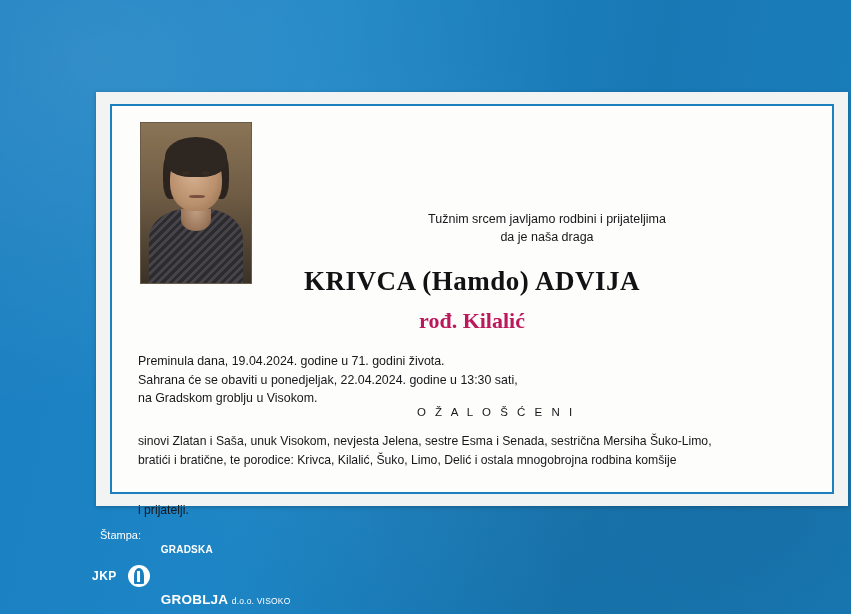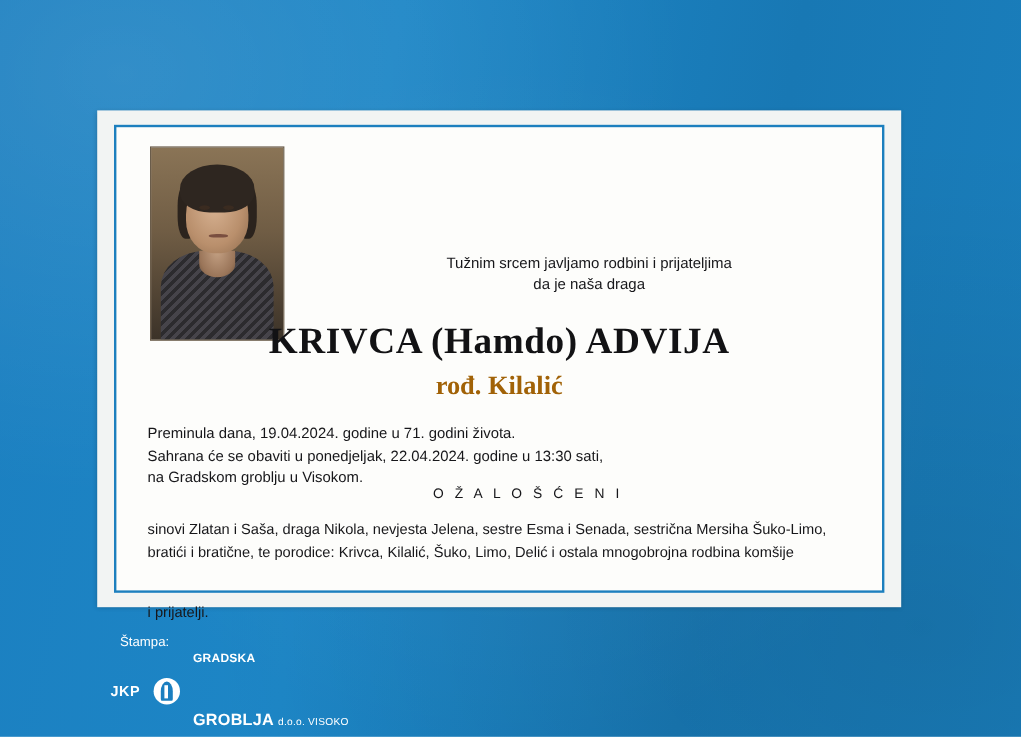--- a/index.html
+++ b/index.html
@@ -29,23 +29,23 @@
     background:
       radial-gradient(ellipse at 12% 10%, rgba(255,255,255,0.10), rgba(255,255,255,0) 45%),
       radial-gradient(ellipse at 90% 85%, rgba(0,0,0,0.10), rgba(0,0,0,0) 55%),
       radial-gradient(ellipse at 50% 55%, rgba(255,255,255,0.05), rgba(255,255,255,0) 60%);
     pointer-events: none;
   }
 
   
   .card-outer {
     position: absolute;
-    left: 81px;
+    left: 96px;
     top: 92px;
-    width: 670px;
+    width: 752px;
     height: 414px;
     background: #f2f4f3;
     box-shadow: 0 1px 4px rgba(0,0,0,0.25);
   }
   
   .card-frame {
     position: absolute;
     left: 14px;
     top: 12px;
     right: 14px;
@@ -167,34 +167,34 @@
 
   
   .name-main {
     position: absolute;
     left: 0;
     right: 0;
     top: 160px;
     text-align: center;
     font-family: "Liberation Serif", serif;
     font-weight: bold;
-    font-size: 31px;
+    font-size: 27px;
     letter-spacing: 0.5px;
     color: #121214;
   }
   .name-sub {
     position: absolute;
     left: 0;
     right: 0;
     top: 202px;
     text-align: center;
     font-family: "Liberation Serif", serif;
     font-weight: bold;
     font-size: 22px;
-    color: #a16207;
+    color: #be185d;
   }
 
   
   .details {
     position: absolute;
     left: 26px;
     right: 20px;
     top: 246px;
     font-size: 12.4px;
     color: #17171a;
@@ -334,21 +334,21 @@
 
         <div class="details">
           <div>Preminula dana, 19.04.2024. godine u 71. godini života.</div>
           <div>Sahrana će se obaviti u ponedjeljak, 22.04.2024. godine u 13:30 sati,</div>
           <div>na Gradskom groblju u Visokom.</div>
         </div>
 
         <div class="ozalosceni">O Ž A L O Š Ć E N I</div>
 
         <div class="survivors">
-          <div>sinovi Zlatan i Saša, draga Nikola, nevjesta Jelena, sestre Esma i Senada, sestrična Mersiha  Šuko-Limo,</div>
+          <div>sinovi Zlatan i Saša, unuk Visokom, nevjesta Jelena, sestre Esma i Senada, sestrična Mersiha  Šuko-Limo,</div>
           <div>bratići i  bratične,  te porodice:  Krivca, Kilalić, Šuko, Limo, Delić i ostala mnogobrojna rodbina  komšije</div>
           <div class="wrapline">i prijatelji.</div>
         </div>
 
       </div>
     </div>
   </div>
 
   <div class="footer">
     <div class="stampa">Štampa:</div>

